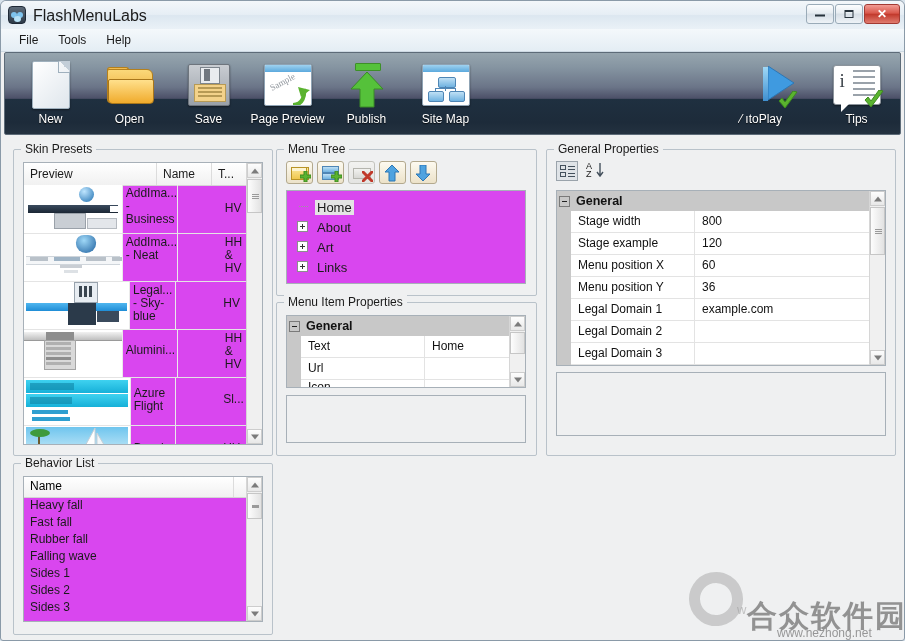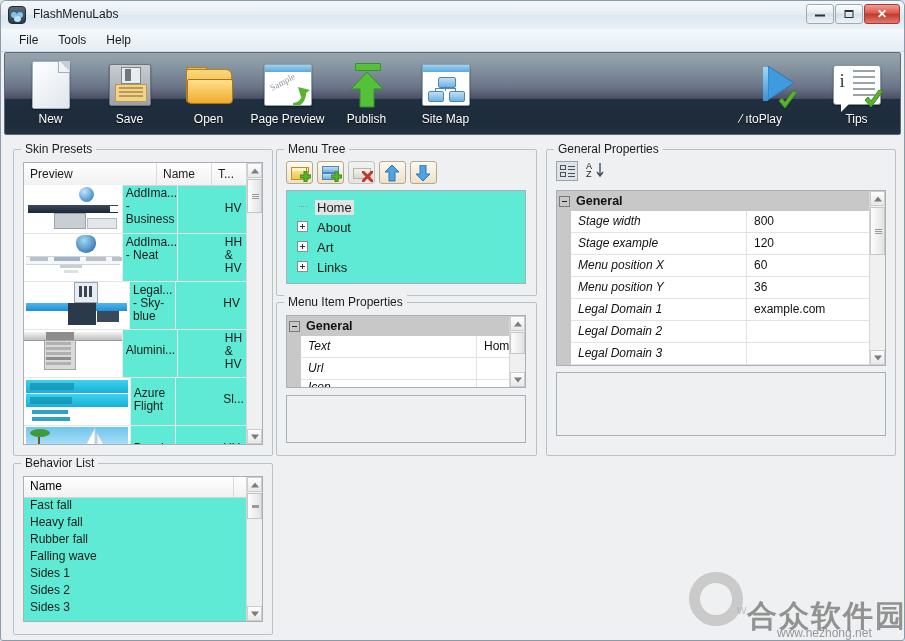--- a/index.html
+++ b/index.html
@@ -30,21 +30,21 @@
     background:linear-gradient(to bottom,#5d6a78,#2d3a48);
     border:1px solid #1e2936;
     box-sizing:border-box;
   }
   .app-icon i{position:absolute;border-radius:50%;background:#7fc4ee;display:block;}
   .app-icon i.a{left:2px;top:5px;width:6px;height:6px;}
   .app-icon i.b{left:8px;top:5px;width:6px;height:6px;}
   .app-icon i.c{left:5px;top:9px;width:7px;height:6px;background:#b8e2f7;}
   .title-text{
     position:absolute;left:32px;top:6px;
-    font-size:12px;color:#1b1b1b;
+    font-size:16px;color:#1b1b1b;
   }
   .winbtns{position:absolute;right:4px;top:3px;display:flex;gap:1px;}
   .winbtn{
     width:28px;height:20px;border:1px solid #9aabb8;
     background:linear-gradient(to bottom,#fcfdfe,#e6ecf1 45%,#d6dee6 50%,#eef3f7);
     border-radius:3px;position:relative;box-sizing:border-box;
   }
   .winbtn.close{
     width:36px;
     border-color:#a23a33;
@@ -125,21 +125,21 @@
   .ic-bubble .tailw{position:absolute;left:7px;bottom:-8px;width:0;height:0;border-left:9px solid #ffffff;border-bottom:9px solid transparent;}
   .chk{position:absolute;right:-3px;bottom:-4px;}
 
   
   .group{position:absolute;border:1px solid #b9c2ca;border-radius:2px;background:transparent;}
   .group>.legend{
     position:absolute;top:-8px;left:7px;background:#eff0f1;padding:0 4px;
     font-size:12px;color:#1b1b1b;
   }
   .panel{
-    position:absolute;background:#5eead4;border:1px solid #a7b0b8;box-sizing:border-box;overflow:hidden;
+    position:absolute;background:#d946ef;border:1px solid #a7b0b8;box-sizing:border-box;overflow:hidden;
   }
 
   
   .vscroll{position:absolute;top:0;right:0;width:15px;bottom:0;background:#f0f0f0;border-left:1px solid #d6d6d6;}
   .vscroll .arr{position:absolute;left:0;width:15px;height:15px;background:linear-gradient(to bottom,#fdfdfd,#e8e8e8);border:1px solid #cdcdcd;box-sizing:border-box;}
   .vscroll .arr.up{top:0;}
   .vscroll .arr.dn{bottom:0;}
   .vscroll .arr b{position:absolute;left:50%;top:50%;transform:translate(-50%,-50%);width:0;height:0;}
   .vscroll .arr.up b{border-left:4px solid transparent;border-right:4px solid transparent;border-bottom:5px solid #7b7b7b;}
   .vscroll .arr.dn b{border-left:4px solid transparent;border-right:4px solid transparent;border-top:5px solid #7b7b7b;}
@@ -187,22 +187,22 @@
   .tt-btn.dis{background:linear-gradient(to bottom,#f2f2f0,#e4e4e2);border-color:#c3c3bd;}
 
   
   .pg{position:absolute;left:0;top:0;right:0;bottom:0;background:#fff;}
   .pg-left{position:absolute;left:0;top:0;bottom:0;width:14px;background:#c8c8c8;}
   .pg-cat{height:20px;background:#c8c8c8;display:flex;align-items:center;
     font-weight:bold;font-size:12.5px;color:#111;padding-left:2px;}
   .pg-cat .minus{width:11px;height:11px;border:1px solid #7a7a7a;background:#c8c8c8;position:relative;margin-right:6px;box-sizing:border-box;}
   .pg-cat .minus:before{content:"";position:absolute;left:2px;top:4px;width:5px;height:1px;background:#222;}
   .pg-row{display:flex;height:21px;border-bottom:1px solid #e3e3e3;margin-left:14px;background:#fff;}
-  .pg-row .k{width:176px;border-right:1px solid #e3e3e3;box-sizing:border-box;
-    padding:3px 0 0 7px;font-size:12px;color:#111;white-space:nowrap;overflow:hidden;font-style:italic;}
+  .pg-row .k{width:124px;border-right:1px solid #e3e3e3;box-sizing:border-box;
+    padding:3px 0 0 7px;font-size:12px;color:#111;white-space:nowrap;overflow:hidden;}
   .pg-row .v{flex:1;padding:3px 0 0 7px;font-size:12px;color:#111;white-space:nowrap;overflow:hidden;}
   .pg-desc{position:absolute;border:1px solid #a7b0b8;background:#eff0f1;box-sizing:border-box;}
 
   .pgbtn{width:22px;height:20px;position:relative;box-sizing:border-box;}
   .pgbtn.pressed{border:1px solid #9aa3ab;background:#dfe3e7;}
 
   
   .wm{position:absolute;right:4px;bottom:2px;width:215px;height:72px;pointer-events:none;}
   .wm .ring{position:absolute;left:4px;top:6px;width:54px;height:54px;border-radius:50%;
     border:11px solid rgba(150,150,150,.42);box-sizing:border-box;transform:rotate(-12deg);}
@@ -253,41 +253,41 @@
 
       <div class="tb-btn">
         <div class="tb-ico">
             <div class="ic-doc"></div>
           </div>
         <div class="tb-lbl">New</div>
       </div>
 
       <div class="tb-btn">
         <div class="tb-ico">
+          <div class="ic-folder">
+              <div class="tab"></div>
+              <div class="back"></div>
+              <div class="front"></div>
+            </div>
+        </div>
+        <div class="tb-lbl">Open</div>
+      </div>
+
+      <div class="tb-btn">
+        <div class="tb-ico">
           <div class="ic-disk">
               <div class="shut"></div>
               <div class="lbl">
                 <i></i>
                 <i></i>
                 <i></i>
               </div>
             </div>
         </div>
         <div class="tb-lbl">Save</div>
-      </div>
-
-      <div class="tb-btn">
-        <div class="tb-ico">
-          <div class="ic-folder">
-              <div class="tab"></div>
-              <div class="back"></div>
-              <div class="front"></div>
-            </div>
-        </div>
-        <div class="tb-lbl">Open</div>
       </div>
 
       <div class="tb-btn">
         <div class="tb-ico">
           <div class="ic-win">
             <div class="bar"></div>
             <div class="sample">Sample</div>
             <svg width="22" height="22" style="position:absolute;right:0;bottom:-2px;">
               <path d="M4 20 C14 20 16 10 15 4" stroke="#5ab32f" stroke-width="4" fill="none"></path>
               <polygon points="9,2 21,5 12,12" fill="#5ab32f"></polygon>
@@ -494,22 +494,22 @@
 
   <div class="group" style="left:12px;top:462px;width:258px;height:170px;">
     <div class="legend">Behavior List</div>
 
     <div class="panel" style="left:9px;top:12px;width:240px;height:146px;">
       <div class="bl-head">
         <div style="width:210px;">Name</div>
         <div style="width:20px;border-right:none;"></div>
       </div>
       <div style="position:absolute;left:0;top:20px;right:15px;bottom:0;overflow:hidden;">
+        <div class="bl-row">Heavy fall</div>
         <div class="bl-row">Fast fall</div>
-        <div class="bl-row">Heavy fall</div>
         <div class="bl-row">Rubber fall</div>
         <div class="bl-row">Falling wave</div>
         <div class="bl-row">Sides 1</div>
         <div class="bl-row">Sides 2</div>
         <div class="bl-row">Sides 3</div>
       </div>
       <div class="vscroll">
         <div class="arr up">
             <b></b>
           </div>

